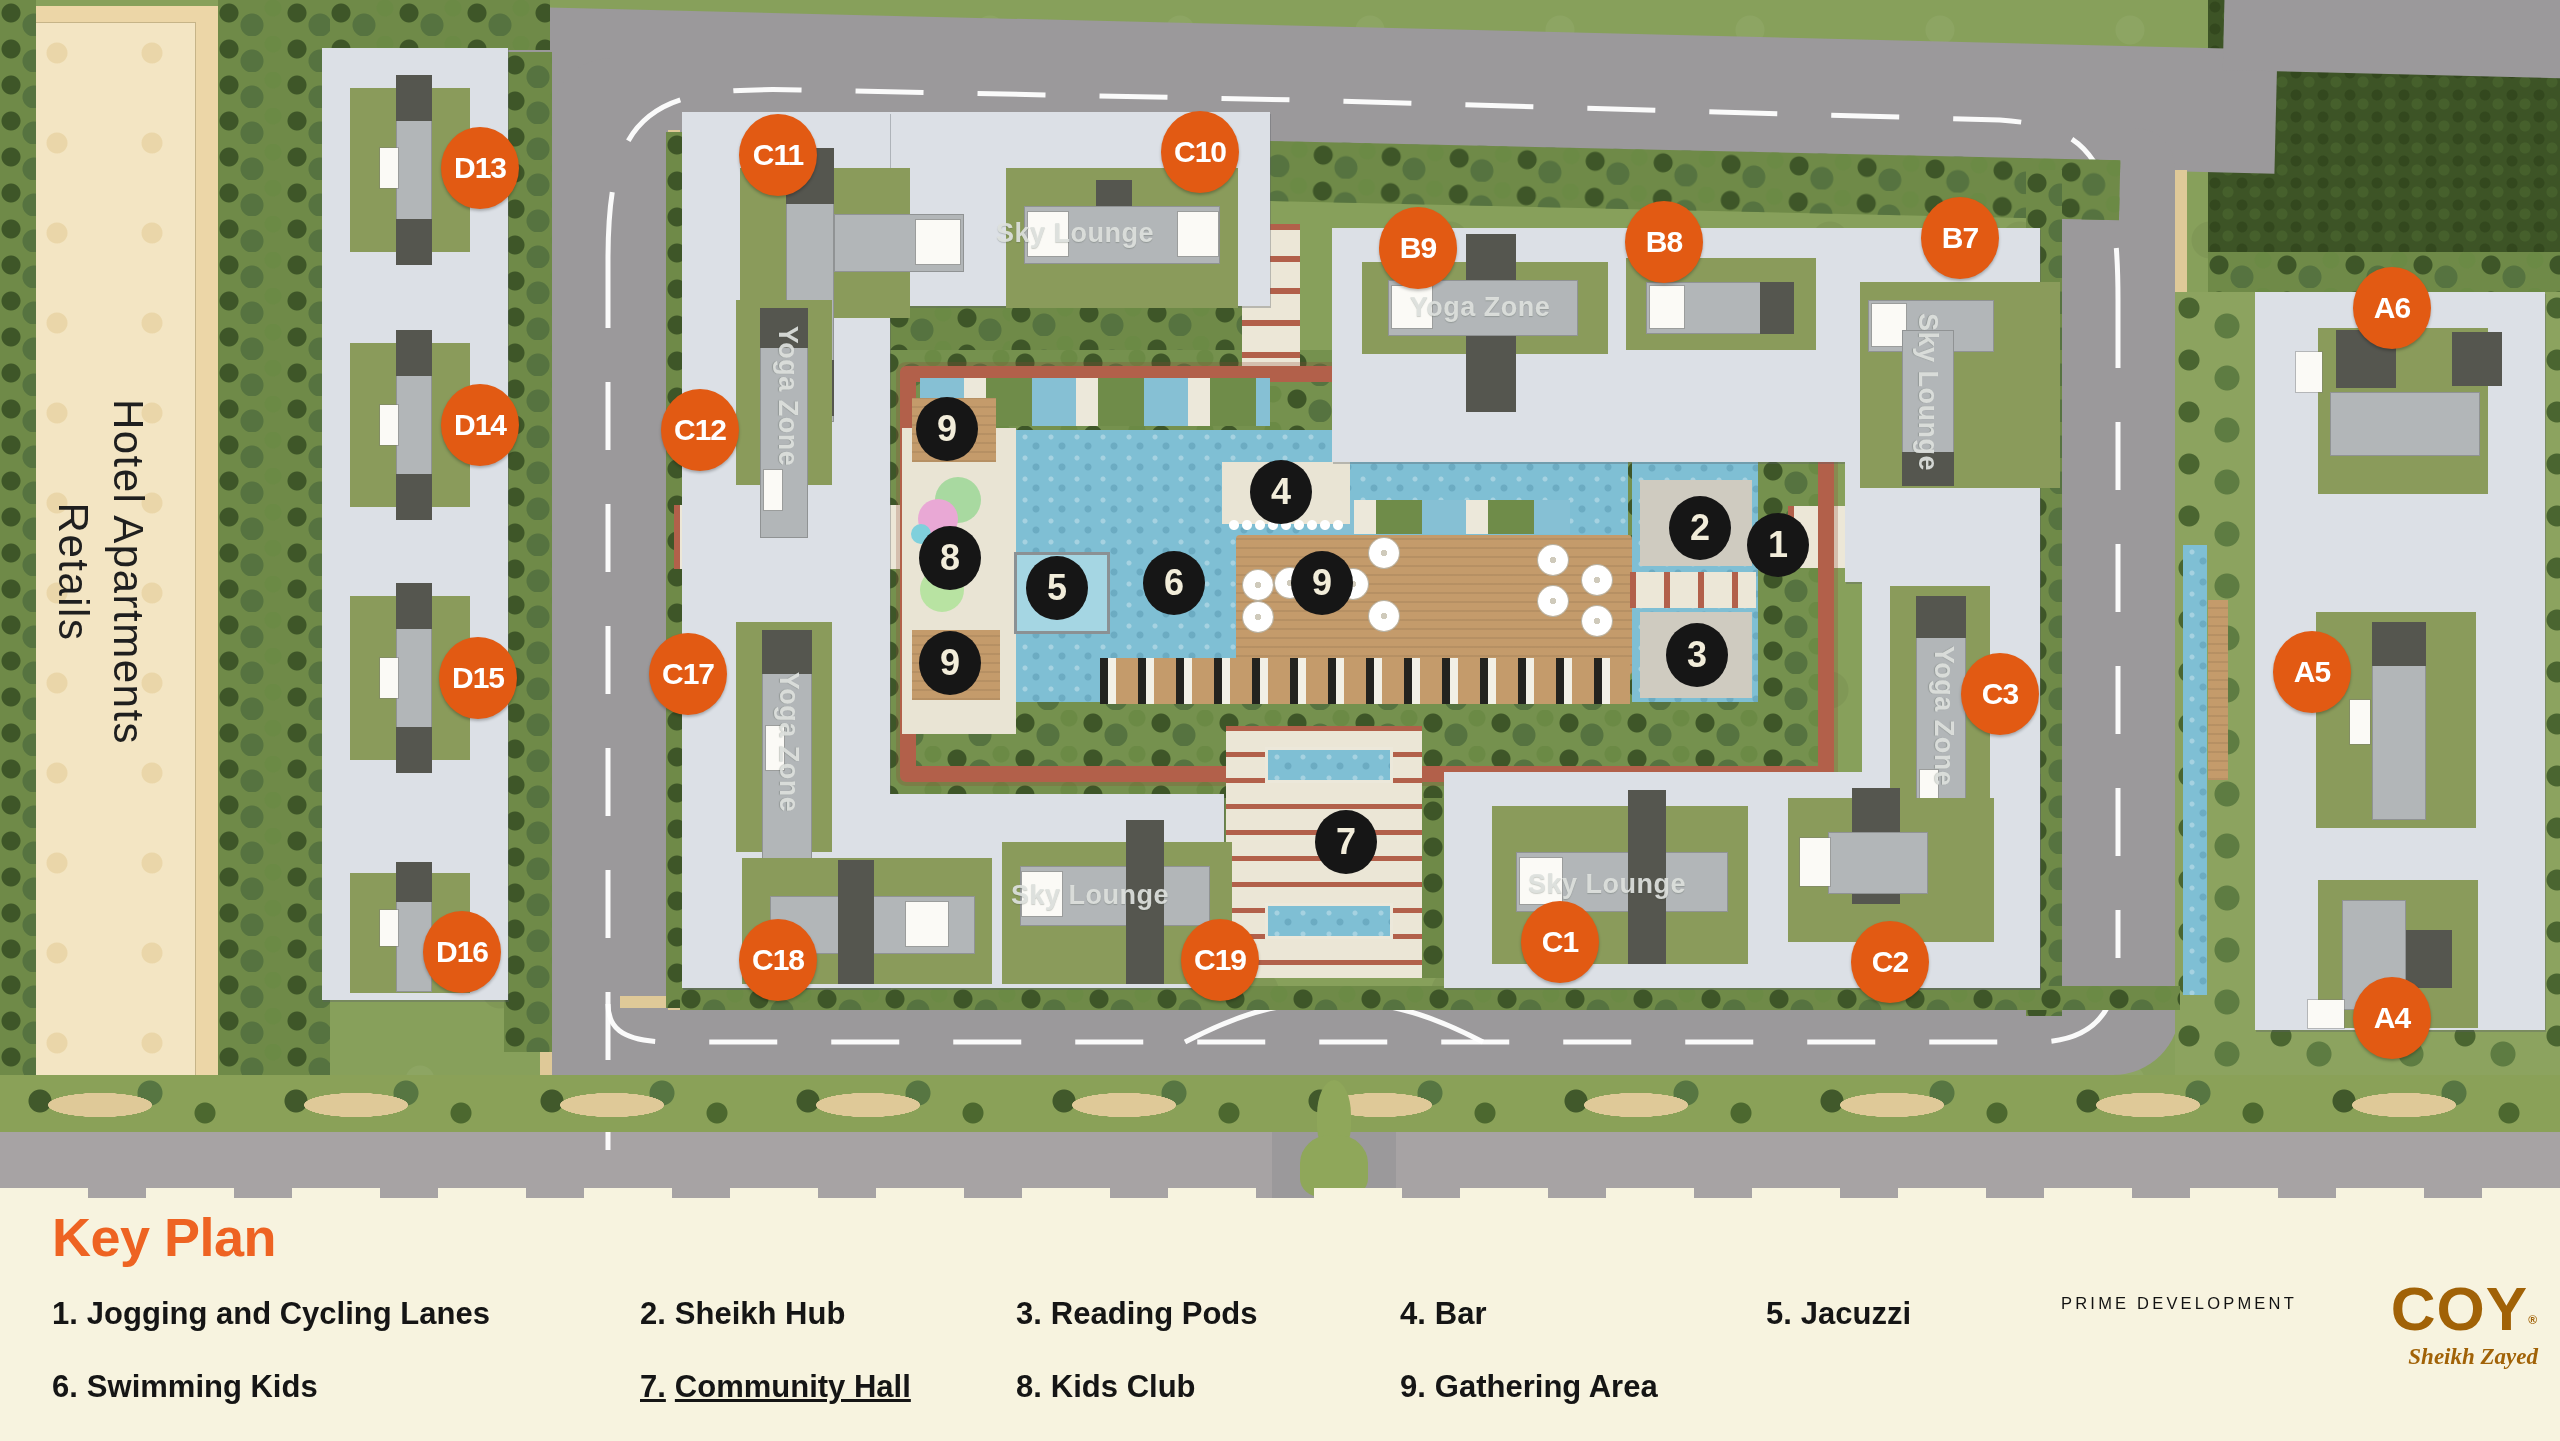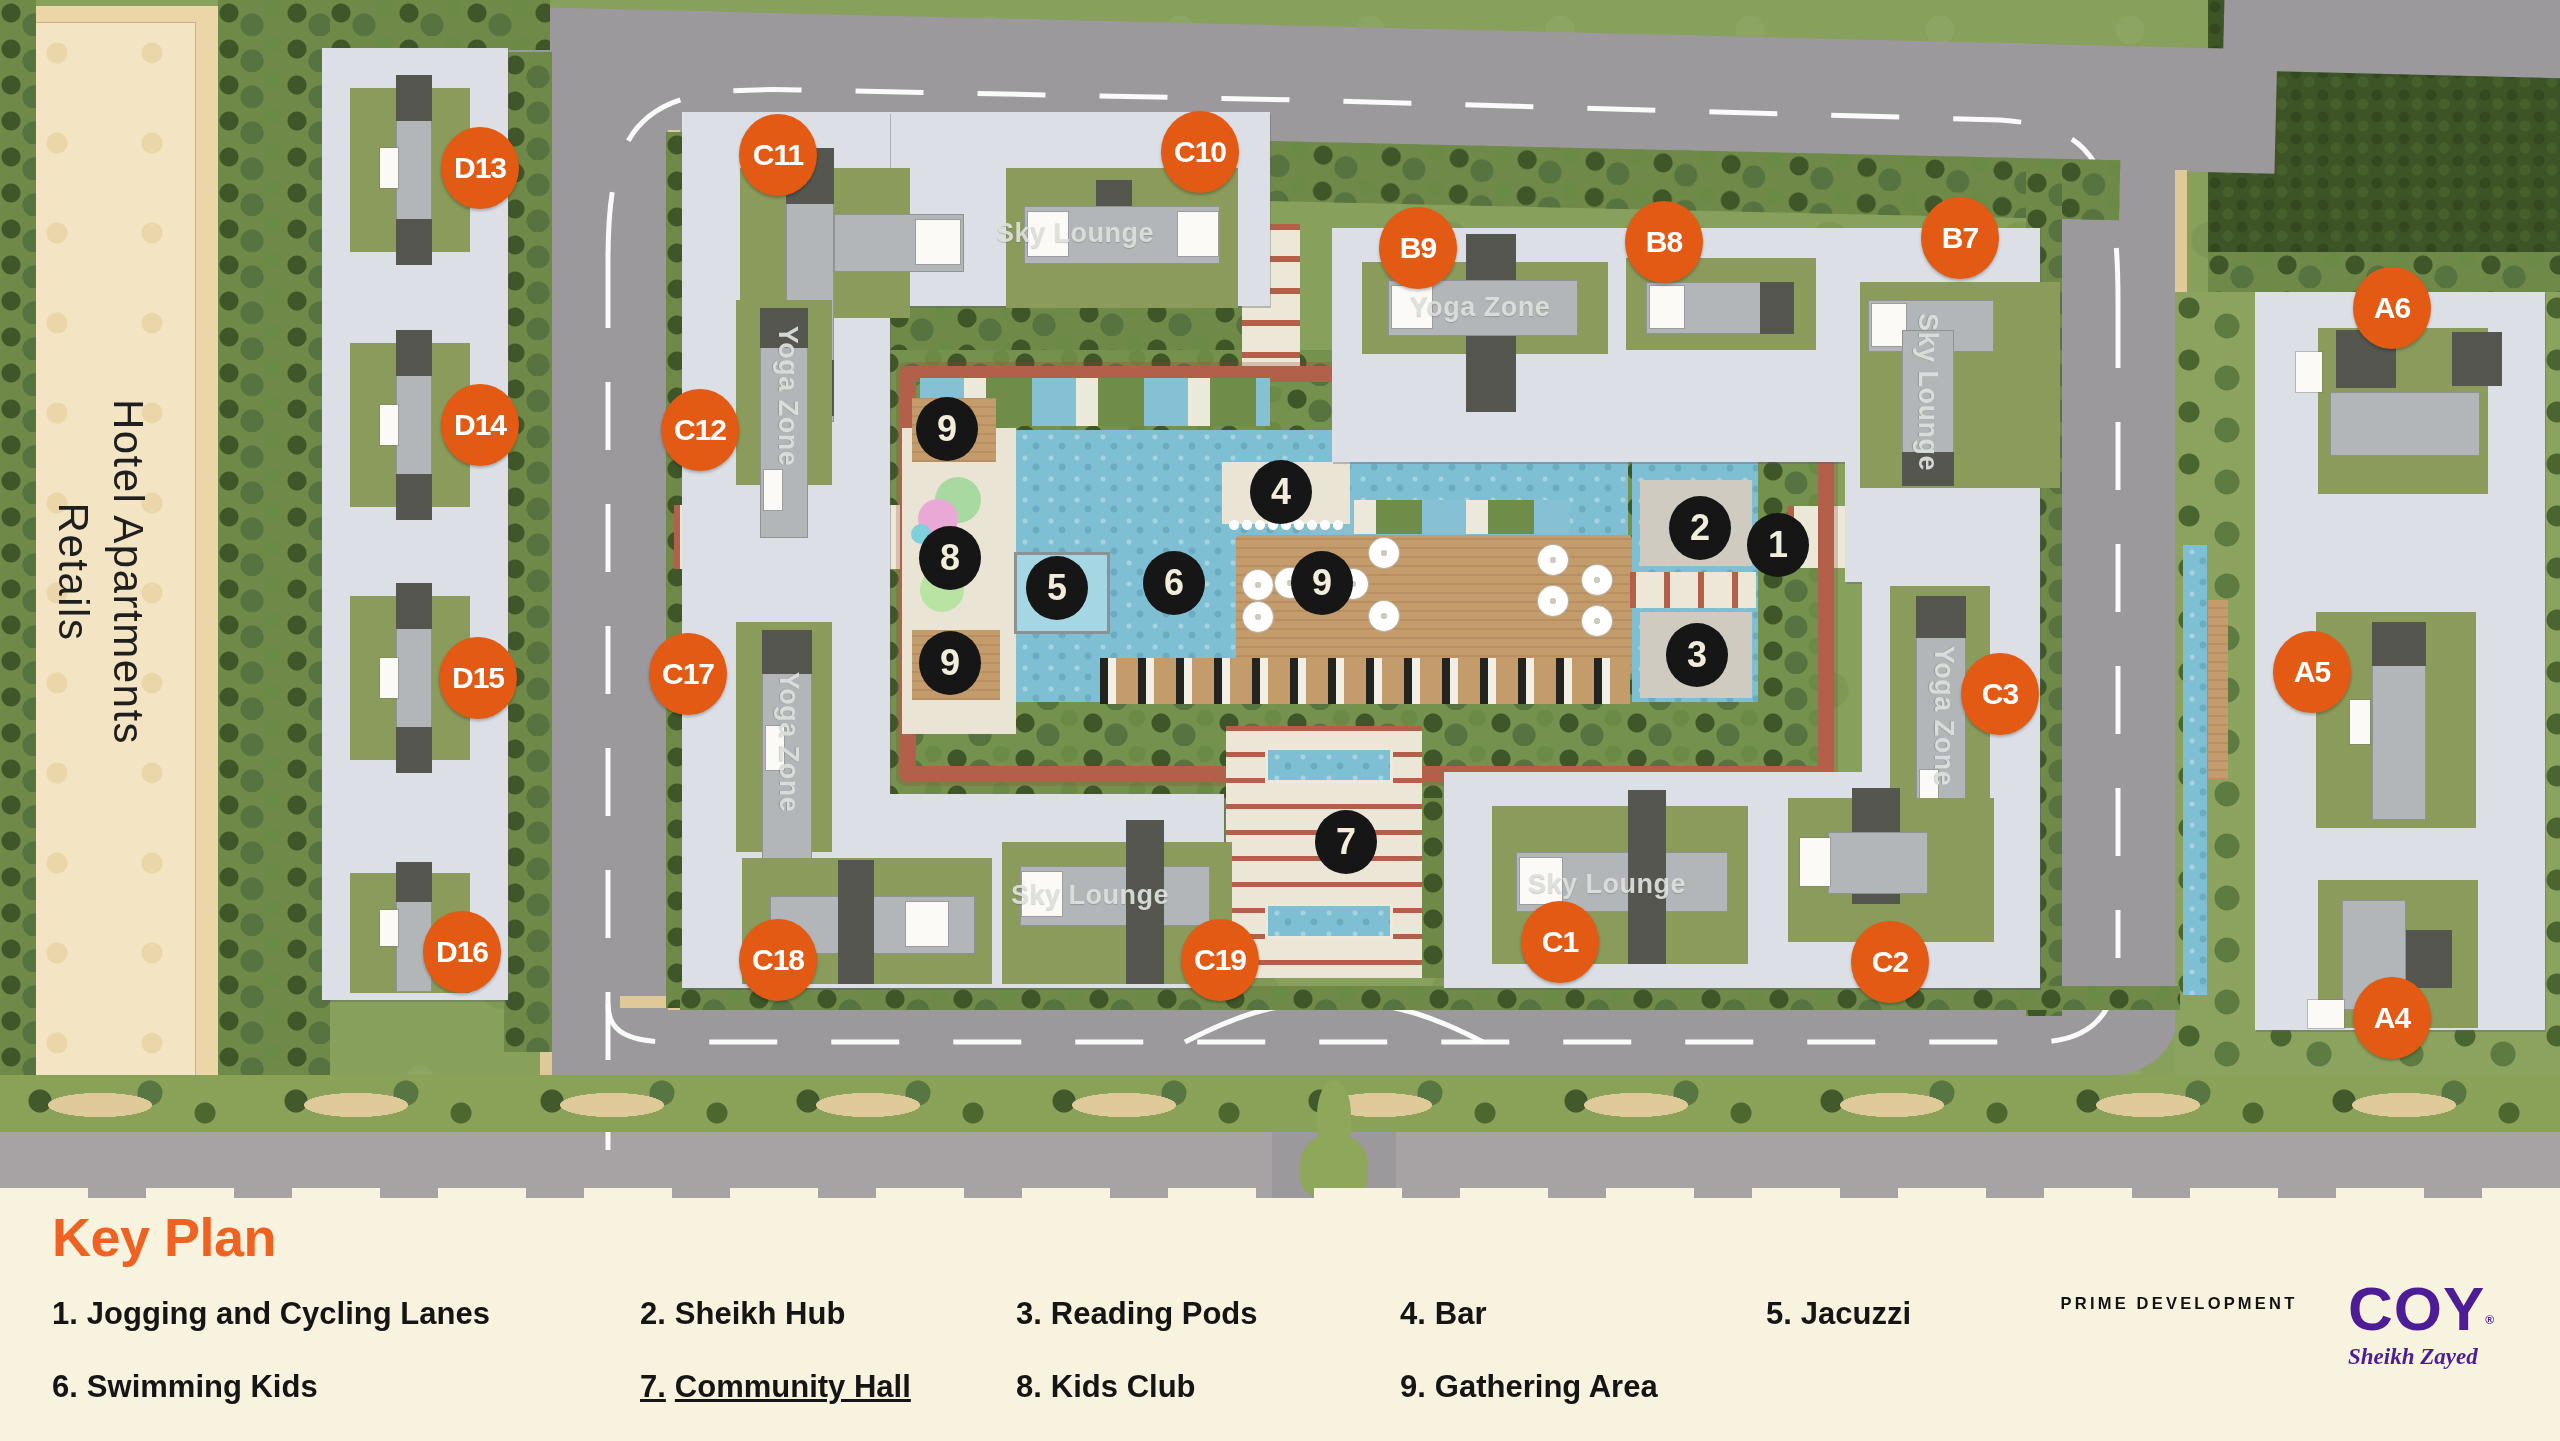--- a/index.html
+++ b/index.html
@@ -79,22 +79,22 @@
           color:#1F1F1F;font-size:42px;font-weight:500;letter-spacing:1.5px;line-height:1.3;}
   
   .legend{background:#F7F3DF;}
   .notches{background-image:repeating-linear-gradient(90deg,#F7F3DF 0 88px,transparent 88px 146px);}
   .keyplan{color:#EE6322;font-size:54px;font-weight:800;letter-spacing:-.5px;}
   .litem{position:absolute;font-size:31px;font-weight:600;color:#151515;white-space:nowrap;}
   .litem .num{margin-right:9px;}
   .voya{width:330px;text-align:center;color:#121212;}
   .voya .name{font-size:63px;font-weight:800;letter-spacing:9px;line-height:1;}
   .voya .name sup{font-size:16px;letter-spacing:0;vertical-align:28px;}
-  .voya .sub{margin-top:8px;font-size:16.5px;font-weight:700;letter-spacing:3.2px;}
-  .coy{width:190px;text-align:left;color:#4c1d95;}
+  .voya .sub{margin-top:8px;font-size:16.5px;font-weight:400;letter-spacing:3.2px;}
+  .coy{width:190px;text-align:right;color:#a16207;}
   .coy .name{font-size:62px;font-weight:800;letter-spacing:1px;line-height:1;}
   .coy .name sup{font-size:12px;vertical-align:6px;}
   .coy .sub{margin-top:4px;font-family:"Liberation Serif",serif;font-style:italic;
             font-size:23px;font-weight:600;}
 </style>
 </head>
 <body>
 
 <div id="stage">
 

